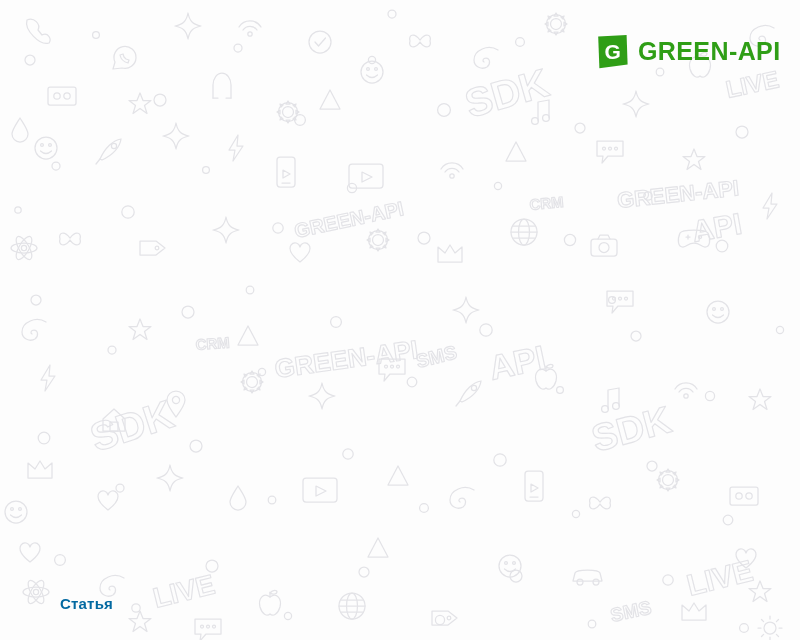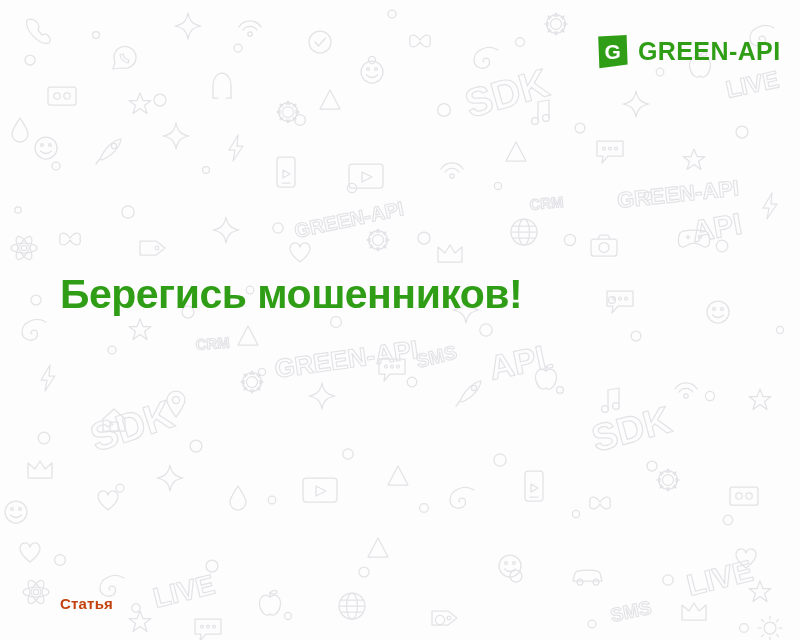--- a/index.html
+++ b/index.html
@@ -406,17 +406,16 @@
   </svg>
 
   <div id="logo">
     <svg id="logo-mark" viewBox="0 0 33 35" xmlns="http://www.w3.org/2000/svg">
       <path d="M2.2,2.4 L30.6,0.9 L31.6,30.6 L3.4,34.2 Z" fill="#2f9e16"></path>
       <text x="16.6" y="25.2" text-anchor="middle" font-family="'Liberation Sans', sans-serif" font-size="21" font-weight="bold" fill="#ffffff">G</text>
     </svg>
     <span id="logo-wordmark" style="color:#2f9e16">GREEN-API</span>
   </div>
 
-  <h1 id="headline" style="color:#2f9e16">Берегись мошенников!</h1>
-
-  <div id="category-label" style="color:#c2410c">Статья</div>
+
+  <div id="category-label" style="color:#0369a1">Статья</div>
 
 </div>
 
 </body></html>

